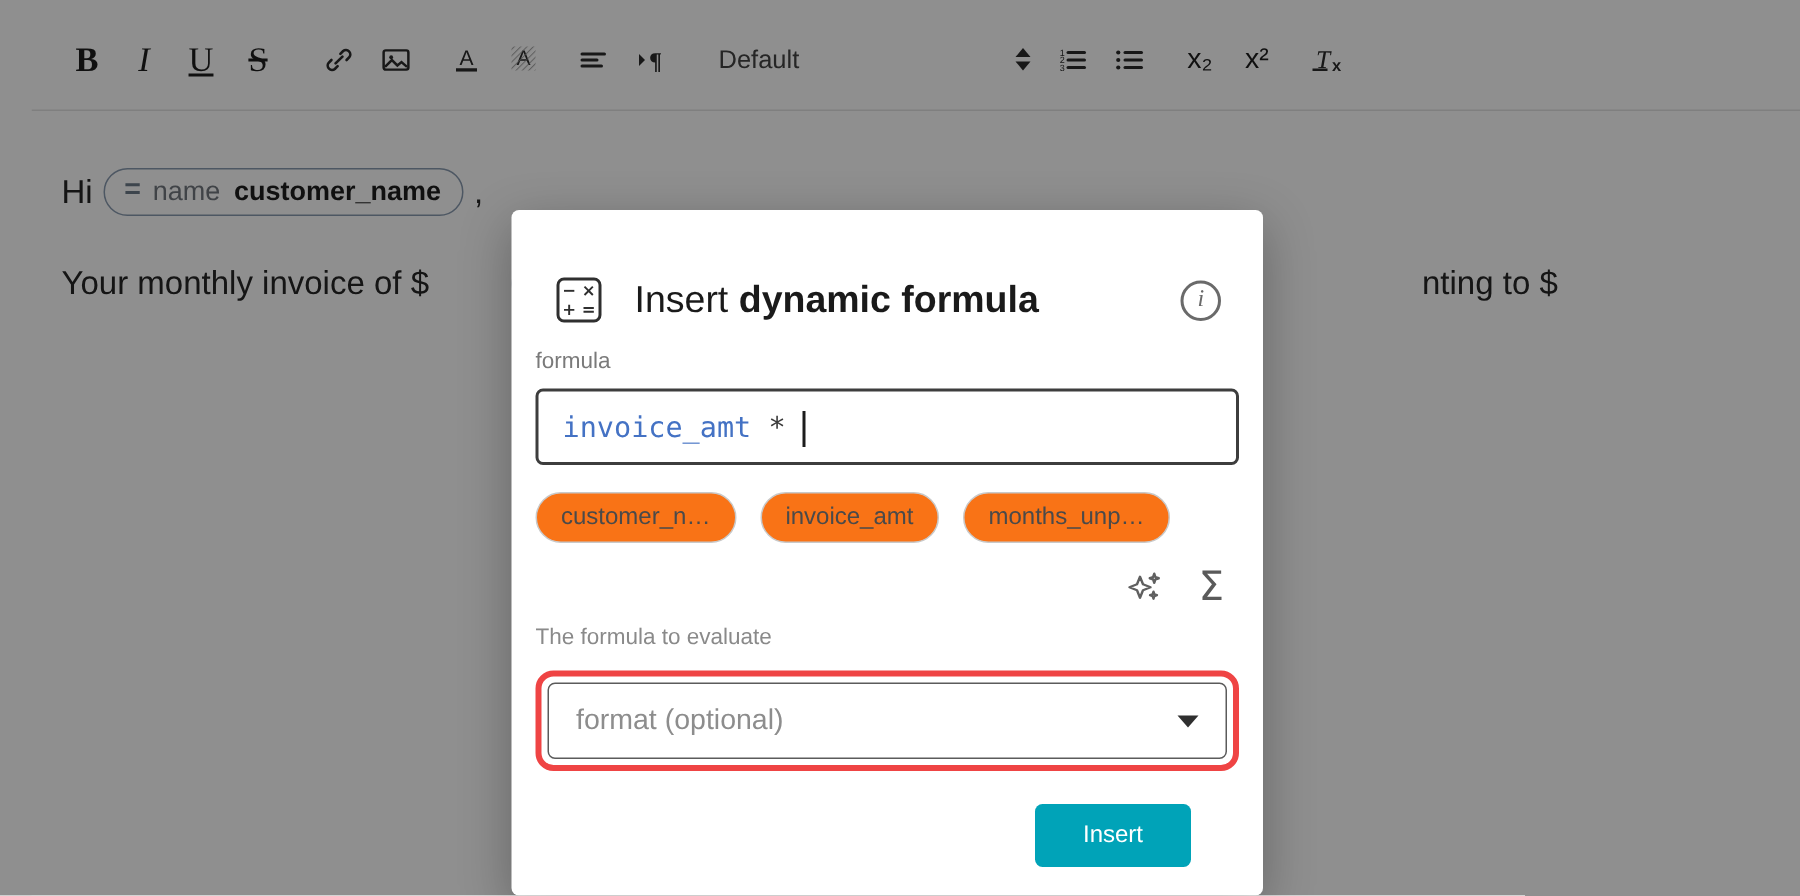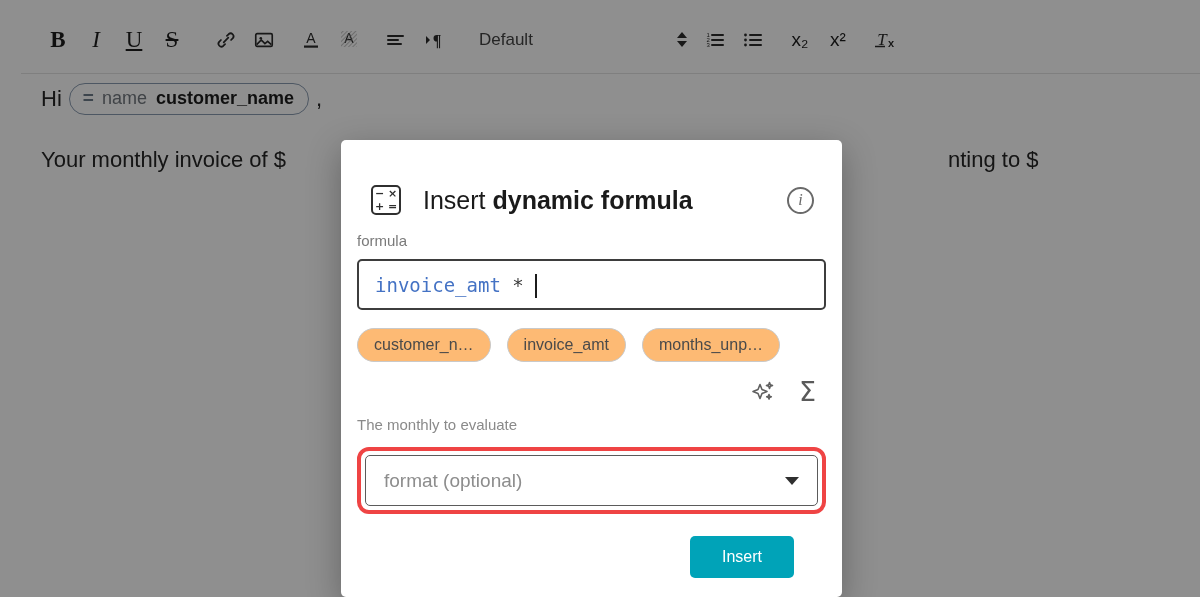--- a/index.html
+++ b/index.html
@@ -78,21 +78,21 @@
   }
   .sel-arrows .ar { width: 0; height: 0; border-left: 5px solid transparent; border-right: 5px solid transparent; }
   .sel-arrows .up { border-bottom: 6px solid #2b2b2b; }
   .sel-arrows .dn { border-top: 6px solid #2b2b2b; }
 
   .sel-default { width: 208px; margin-left: 26px; }
   .sel-normal  { width: 208px; margin-left: 30px; }
 
   .doc-body {
     position: absolute;
-    left: 0; top: 55px;
+    left: 0; top: 84px;
     width: 100%;
     padding: 22px 20px 0 20px;
   }
   .doc-line {
     display: flex; align-items: center;
     font-size: 22px;
     color: #262626;
     margin-bottom: 30px;
     white-space: nowrap;
   }
@@ -221,21 +221,21 @@
     display: flex;
     gap: 16px;
     margin-top: 18px;
   }
   .chip {
     border: 1px solid #c9c9c9;
     border-radius: 18px;
     padding: 7px 16px;
     font-size: 16px;
     color: #4a4a4a;
-    background: #fdba74;
+    background: #f97316;
     cursor: pointer;
     white-space: nowrap;
     font-family: "Liberation Sans", sans-serif;
   }
 
   .action-icons {
     display: flex;
     justify-content: flex-end;
     align-items: center;
     gap: 22px;
@@ -472,21 +472,21 @@
         <div class="icon-btn">
           <svg width="28" height="28" viewBox="0 0 28 28" fill="none" stroke="#606060" stroke-width="1.6" stroke-linejoin="round">
             <path d="M11 7.5 L13 12.5 L18 14.5 L13 16.5 L11 21.5 L9 16.5 L4 14.5 L9 12.5 Z"></path>
             <path d="M20.5 5.5 L21.3 7.7 L23.5 8.5 L21.3 9.3 L20.5 11.5 L19.7 9.3 L17.5 8.5 L19.7 7.7 Z"></path>
             <path d="M20 17.5 L20.6 19.2 L22.3 19.8 L20.6 20.4 L20 22.1 L19.4 20.4 L17.7 19.8 L19.4 19.2 Z"></path>
           </svg>
         </div>
         <div class="icon-btn sigma-btn">Σ</div>
       </div>
 
-      <div class="helper-text">The monthly to evaluate</div>
+      <div class="helper-text">The formula to evaluate</div>
 
       <div class="format-wrap">
         <div class="format-select">
           <span class="ph">format (optional)</span>
           <span class="caretdown"></span>
         </div>
       </div>
 
       <div class="modal-footer">
         <button class="primary-btn">Insert</button>

